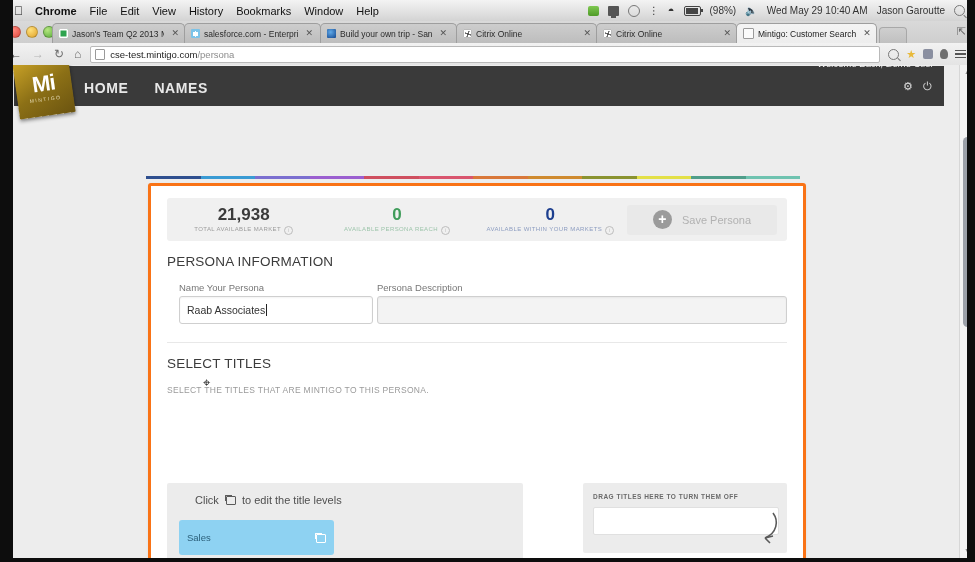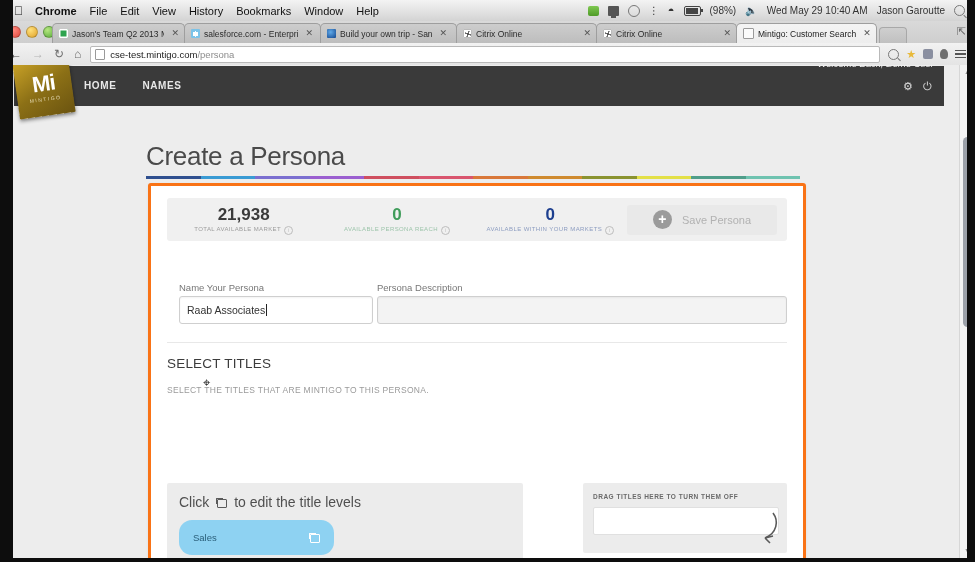--- a/index.html
+++ b/index.html
@@ -90,21 +90,21 @@
   .hamb{display:inline-block;width:11px;}
   .hamb i{display:block;height:1.5px;background:#555;margin:2px 0;}
 
   
   .viewport{position:absolute;left:0;top:65px;width:975px;height:493px;background:#ededed;overflow:hidden;}
   .page{position:absolute;left:0;top:0;width:960px;height:493px;background:#ededed;}
 
   
   .appbar{position:absolute;left:14px;top:1px;width:930px;height:40px;background:#3a3a3a;}
   .appbar .nav{position:absolute;left:70px;top:14px;display:flex;gap:26px;}
-  .appbar .nav a{color:#e8e8e8;font-size:10px;letter-spacing:.6px;text-decoration:none;font-weight:bold;}
+  .appbar .nav a{color:#e8e8e8;font-size:14px;letter-spacing:.6px;text-decoration:none;font-weight:bold;}
   .welcome{position:absolute;right:10px;top:-8px;color:#f0f0f0;font-size:9.5px;font-style:italic;}
   .hdr-icons{position:absolute;right:10px;top:15px;display:flex;gap:9px;align-items:center;}
   .gear{width:11px;height:11px;color:#ddd;font-size:11px;line-height:11px;}
   .power{width:11px;height:11px;color:#ddd;font-size:11px;line-height:11px;}
 
   .logo{position:absolute;left:16px;top:-5px;width:56px;height:56px;
     background:linear-gradient(150deg,#c9a227 0%,#8c7016 50%,#6b5410 100%);
     transform:rotate(-8deg);box-shadow:0 2px 4px rgba(0,0,0,.45);
     display:flex;flex-direction:column;align-items:center;justify-content:center;}
   .logo .m{color:#fff;font-weight:bold;font-size:22px;line-height:20px;letter-spacing:-1px;}
@@ -139,23 +139,23 @@
   .field{position:absolute;height:26px;border:1px solid #cfcfcf;border-radius:3px;
     display:flex;align-items:center;padding:0 7px;font-size:10.5px;color:#333;
     box-shadow:inset 0 1px 2px rgba(0,0,0,.05);}
   .field.filled{background:#fff;}
   .field.empty{background:#f3f3f3;}
   .caret{width:1px;height:12px;background:#222;margin-left:1px;}
   .tcursor{position:absolute;left:203px;top:311px;color:#1a1a1a;font-size:13px;line-height:1;z-index:9;}
 
   
   .tilespanel{position:absolute;left:16px;top:297px;width:356px;height:200px;background:#ececec;border-radius:2px;}
-  .tilespanel .hint{position:absolute;left:12px;top:11px;font-size:14px;color:#4f4f4f;}
-  .chip{position:absolute;width:155px;height:35px;background:#8ed2f2;border-radius:13px;
-    display:flex;align-items:center;padding:0 14px;box-sizing:border-box;}
+  .tilespanel .hint{position:absolute;left:28px;top:11px;font-size:11px;color:#4f4f4f;}
+  .chip{position:absolute;width:155px;height:35px;background:#8ed2f2;border-radius:3px;
+    display:flex;align-items:center;padding:0 8px;box-sizing:border-box;}
   .chip .cl{font-size:9.5px;color:#2b5f7a;flex:1;}
   .editico{width:11px;height:10px;position:relative;flex:0 0 auto;}
   .editico i{position:absolute;right:0;bottom:0;width:8px;height:7px;border:1.3px solid #fff;border-radius:1px;background:transparent;}
   .editico b{position:absolute;left:0;top:0;width:6px;height:5px;border:1.3px solid #fff;border-bottom:none;border-right:none;border-radius:1px 0 0 0;}
   .editico.dark i{border-color:#5a5a5a;}
   .editico.dark b{border-color:#5a5a5a;}
 
   .dragzone{position:absolute;left:432px;top:297px;width:204px;height:70px;background:#ececec;border-radius:2px;}
   .dragzone .dl{position:absolute;left:10px;top:10px;font-size:6.5px;letter-spacing:.5px;color:#6a6a6a;font-weight:bold;}
   .dropbox{position:absolute;left:10px;top:24px;width:184px;height:26px;background:#fff;border:1px solid #e0e0e0;border-radius:2px;}
@@ -281,21 +281,20 @@
           <span class="gear">⚙</span>
           <span class="power">⏻</span>
         </div>
       </div>
 
       <div class="logo">
         <span class="m">Mi</span>
         <span class="sub">MINTIGO</span>
       </div>
 
-      <div class="title">Create a Persona</div>
       <div class="rulebar">
         <span style="background:#2f4f8f"></span>
         <span style="background:#3a9bd4"></span>
         <span style="background:#7b6fd0"></span>
         <span style="background:#9b5fd0"></span>
         <span style="background:#cf4f5f"></span>
         <span style="background:#d9556e"></span>
         <span style="background:#d9783a"></span>
         <span style="background:#cf8a2f"></span>
         <span style="background:#8a9330"></span>
@@ -318,20 +317,21 @@
           <div class="stat">
             <div class="num" style="color:#1d3f8f">0</div>
             <div class="cap" style="color:#8c9cc0"><span>AVAILABLE WITHIN YOUR MARKETS</span><span class="i">i</span></div>
           </div>
           <div class="savebtn">
             <span class="plus">+</span>
             <span class="t">Save Persona</span>
           </div>
         </div>
 
+        <div class="sect-title" style="left:16px;top:68px">PERSONA INFORMATION</div>
 
         <div class="fieldlabel" style="left:28px;top:96px">Name Your Persona</div>
         <div class="field filled" style="left:28px;top:110px;width:178px">
           <span>Raab Associates</span>
             <span class="caret"></span>
         </div>
 
         <div class="fieldlabel" style="left:226px;top:96px">Persona Description</div>
         <div class="field empty" style="left:226px;top:110px;width:394px">
           <span></span>

